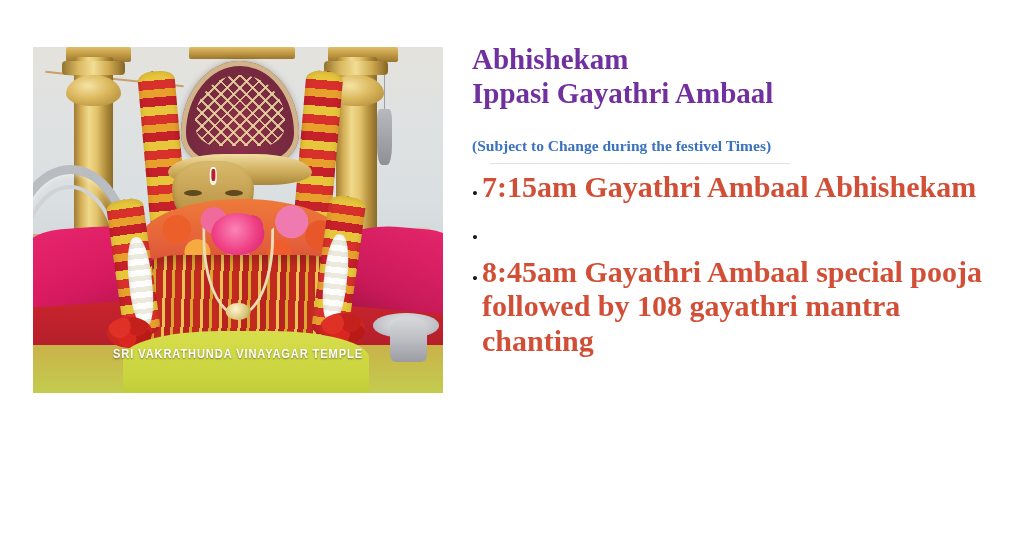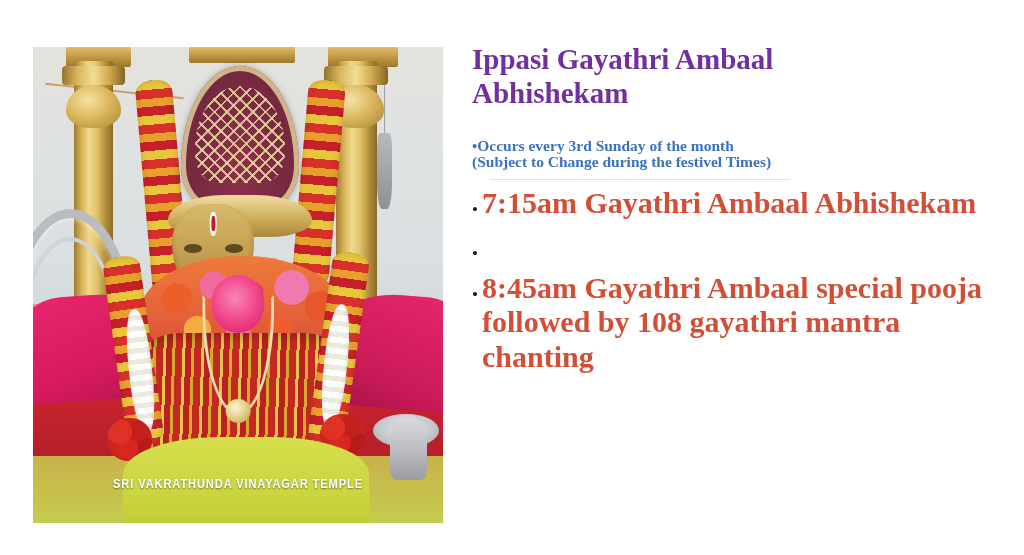--- a/index.html
+++ b/index.html
@@ -18,21 +18,21 @@
     background: #ffffff;
     overflow: hidden;
   }
 
   
   .photo {
     position: absolute;
     left: 33px;
     top: 47px;
     width: 410px;
-    height: 476px;
+    height: 346px;
     overflow: hidden;
     background: #ec4899;
   }
   .photo-scene {
     position: absolute;
     inset: 0;
   }
   
   .bg-wall {
     position: absolute;
@@ -495,28 +495,25 @@
       <div class="lamp"></div>
     </div>
 
     <div class="photo-watermark">SRI VAKRATHUNDA VINAYAGAR TEMPLE</div>
   </div>
 
   <div class="content">
 
 
     <div class="title">
+      <div>Abhishekam</div>
       <div>Ippasi Gayathri Ambaal</div>
-      <div>Abhishekam</div>
     </div>
 
     <div class="note-block">
-      <div class="note-line">
-        <span class="note-bullet">•</span><span>Occurs every 3rd Sunday of the month</span>
-      </div>
       <div class="note-line second">
         <span>(Subject to Change during the festivel Times)</span>
       </div>
       <div class="divider"></div>
     </div>
 
     <div class="sched">
 
       <div class="sched-item">
         <span class="sched-bullet">•</span>

